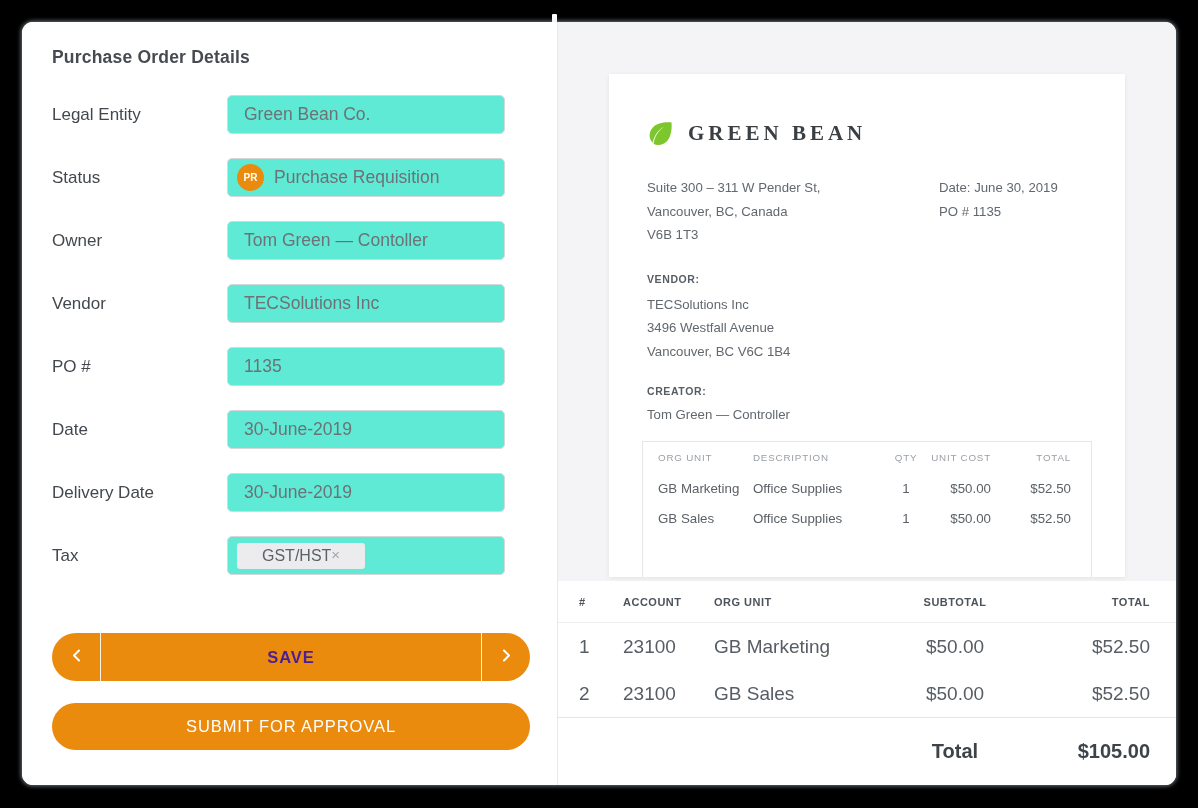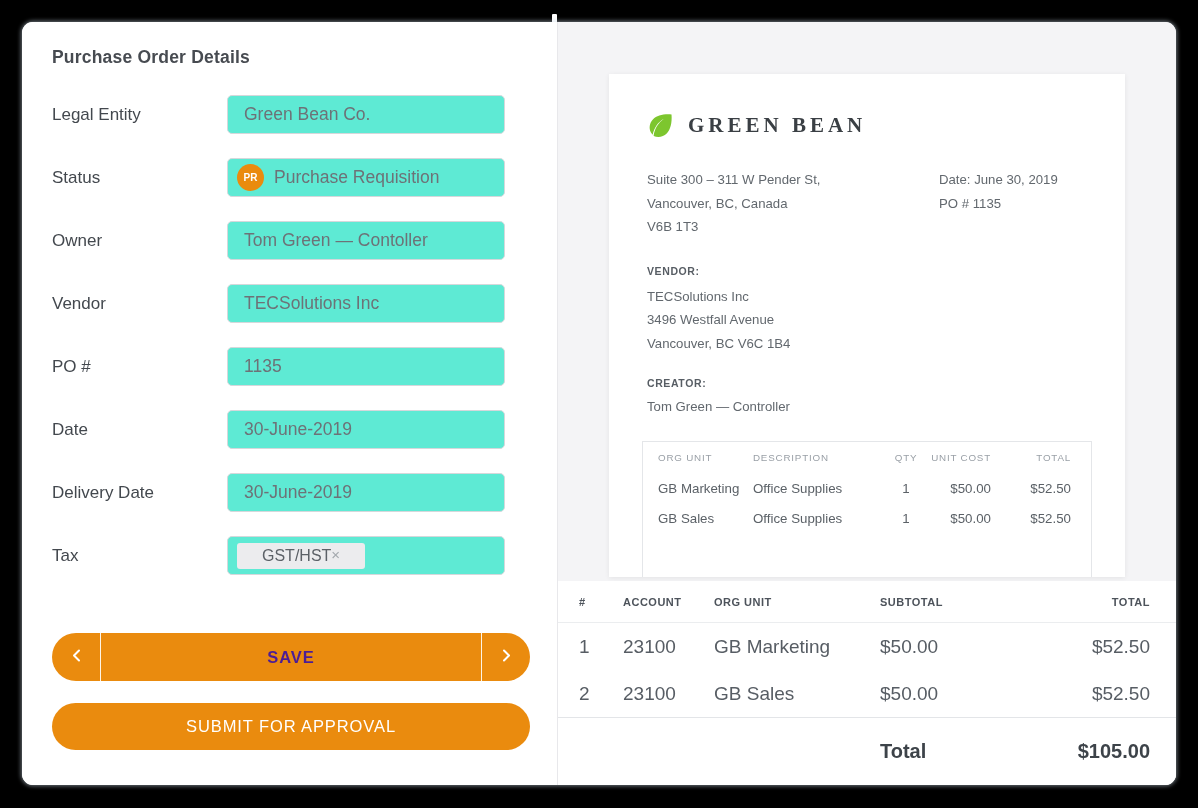--- a/index.html
+++ b/index.html
@@ -38,21 +38,21 @@
   .seg-main{flex:1;font-size:16.5px;font-weight:700;letter-spacing:.9px;
             border-left:1px solid rgba(255,255,255,.9);border-right:1px solid rgba(255,255,255,.9);
             font-family:"Liberation Sans",sans-serif}
   .submit{margin-top:22px;width:478px;height:47px;border-radius:24px;background:var(--orange);color:#fff;
           font-size:16.5px;font-weight:400;letter-spacing:.9px;border:none;cursor:pointer;
           font-family:"Liberation Sans",sans-serif}
 
   
   .right{position:absolute;left:535px;top:0;width:619px;height:100%;background:#f4f4f6;border-left:1px solid #e8e8eb}
   .doc{position:absolute;left:51px;top:52px;width:516px;height:503px;background:#fff;
-       box-shadow:0 1px 5px rgba(0,0,0,.07);padding:4px 38px;overflow:hidden}
+       box-shadow:0 1px 5px rgba(0,0,0,.07);padding:12px 38px;overflow:hidden}
   .logo{display:flex;align-items:center;gap:14px;margin-top:34px}
   .leaf{width:27px;height:27px;flex:none}
   .company{font-family:"Liberation Serif","DejaVu Serif",serif;font-size:21px;font-weight:700;
            letter-spacing:4px;color:#3a3f44}
   .doc-info{position:relative;margin-top:29px}
   .doc-line{font-size:13.2px;line-height:23.5px;color:var(--doc-text)}
   .doc-meta{position:absolute;left:292px;top:0}
   .sec-label{font-size:10.5px;font-weight:700;letter-spacing:.6px;color:#575d64}
   .vendor-label{margin-top:26px}
   .vendor-lines{margin-top:8px}
@@ -70,21 +70,21 @@
   .dc5{flex:1;text-align:right;padding-right:20px}
 
   .summary{position:absolute;left:0;top:559px;width:100%;height:204px;background:#fff}
   .shead,.srow,.stotal{display:flex;align-items:center;padding:0 26px 0 21px}
   .shead{height:42px;border-bottom:1px solid #ebedef;font-size:11px;font-weight:700;letter-spacing:.5px;color:#4d535b}
   .srow{height:47px;font-size:19px;color:#575d64}
   .stotal{height:68px;border-top:1px solid #e3e5e8;font-size:20px;font-weight:700;color:#3d4349}
   .sc-num{width:44px}
   .sc-acct{width:91px}
   .sc-org{flex:1}
-  .sc-sub{width:150px;text-align:left}
+  .sc-sub{width:150px;text-align:center}
   .sc-tot{width:120px;text-align:right}
 </style>
 </head>
 <body>
 
 <div class="stage">
   <div class="notch"></div>
 
   <div class="card">
 

